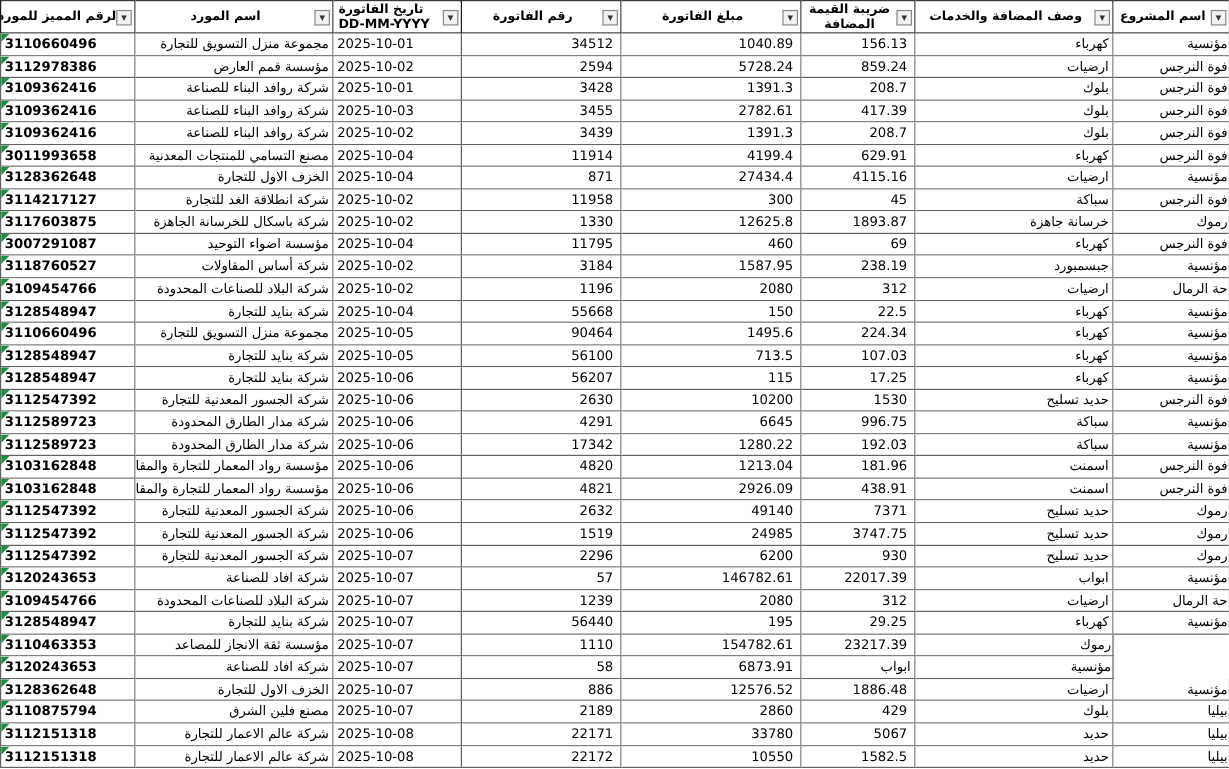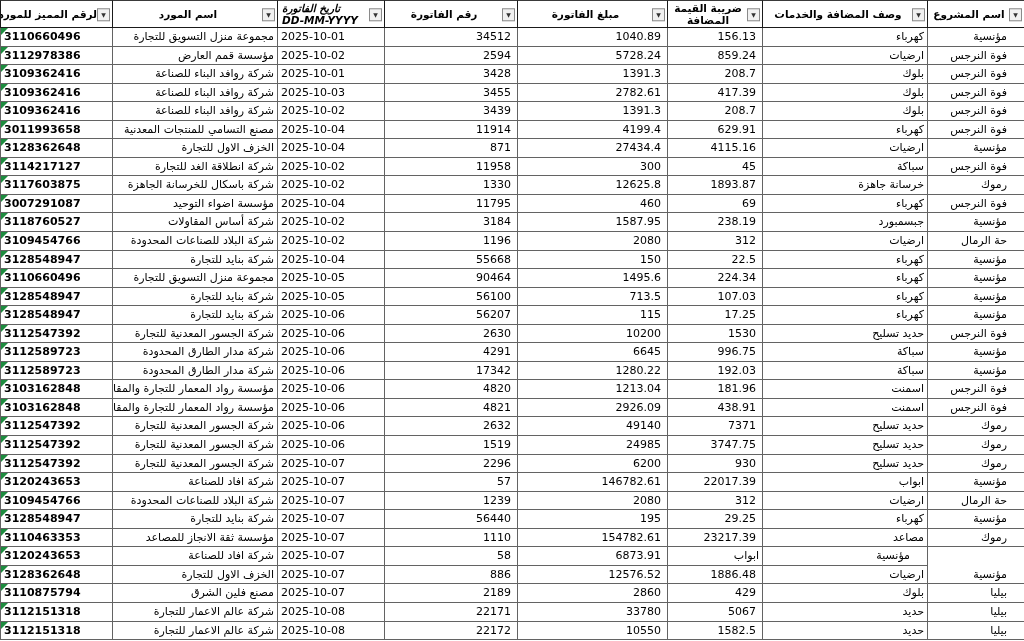--- a/index.html
+++ b/index.html
@@ -14,38 +14,38 @@
   .hrow{height:28px;}
   .hcell{
     position:relative;border-right:1px solid #1a1a1a;border-bottom:1px solid #1a1a1a;
     border-top:1px solid #3a3a3a;background:#fff;
     display:flex;flex-direction:column;justify-content:center;align-items:center;
     font-weight:bold;font-size:10.5px;line-height:12px;text-align:center;
     padding:1px 16px 1px 2px;overflow:hidden;white-space:nowrap;
   }
   .hcell.first{border-left:1px solid #1a1a1a;}
   .hcell .hl2{display:block;}
-  .hcell.align-left{align-items:flex-start;text-align:left;padding-left:4px;font-style:italic;}
+  .hcell.align-left{align-items:flex-start;text-align:left;padding-left:4px;}
   .filter-btn{
     position:absolute;right:2px;top:50%;transform:translateY(-44%);
     width:13px;height:13px;background:#f1f1f1;border:1px solid #8a8a8a;
     display:flex;align-items:center;justify-content:center;cursor:pointer;
   }
   .filter-btn .arr{font-size:6px;line-height:6px;color:#333;}
   
   .row{height:18.55px;}
   .cell{
     position:relative;border-right:1px solid #636363;border-bottom:1px solid #636363;
     font-size:11px;line-height:17px;overflow:hidden;white-space:nowrap;background:#fff;
   }
   .cell.first{border-left:1px solid #636363;font-weight:bold;}
   .cell.num{text-align:right;padding-right:6px;direction:ltr;}
   .cell.txt-right{text-align:right;padding-right:3px;direction:rtl;}
   .cell.txt-left{text-align:left;padding-left:3px;direction:ltr;}
-  .cell.project{padding-right:17px;}
+  .cell.project{padding-right:1px;}
   .tri{
     position:absolute;top:0;left:0;width:0;height:0;
     border-top:7px solid #1d8c3f;border-right:7px solid transparent;
   }
 </style>
 </head>
 <body>
 
 <div class="viewport">
   <div class="grid-table">
@@ -374,21 +374,20 @@
           <div class="cell txt-right"><span>كهرباء</span></div>
           <div class="cell txt-right project"><span>مؤنسية</span></div>
         </div>
         <div class="row">
           <div class="cell txt-left first"><span class="tri"></span><span>3110463353</span></div>
           <div class="cell txt-right"><span>مؤسسة ثقة الانجاز للمصاعد</span></div>
           <div class="cell txt-left"><span>2025-10-07</span></div>
           <div class="cell num"><span>1110</span></div>
           <div class="cell num"><span>154782.61</span></div>
           <div class="cell num"><span>23217.39</span></div>
-          <div class="cell txt-right"><span>مصاعد</span></div>
           <div class="cell txt-right project"><span>رموك</span></div>
         </div>
         <div class="row">
           <div class="cell txt-left first"><span class="tri"></span><span>3120243653</span></div>
           <div class="cell txt-right"><span>شركة افاد للصناعة</span></div>
           <div class="cell txt-left"><span>2025-10-07</span></div>
           <div class="cell num"><span>58</span></div>
           <div class="cell num"><span>6873.91</span></div>
           <div class="cell txt-right"><span>ابواب</span></div>
           <div class="cell txt-right project"><span>مؤنسية</span></div>

